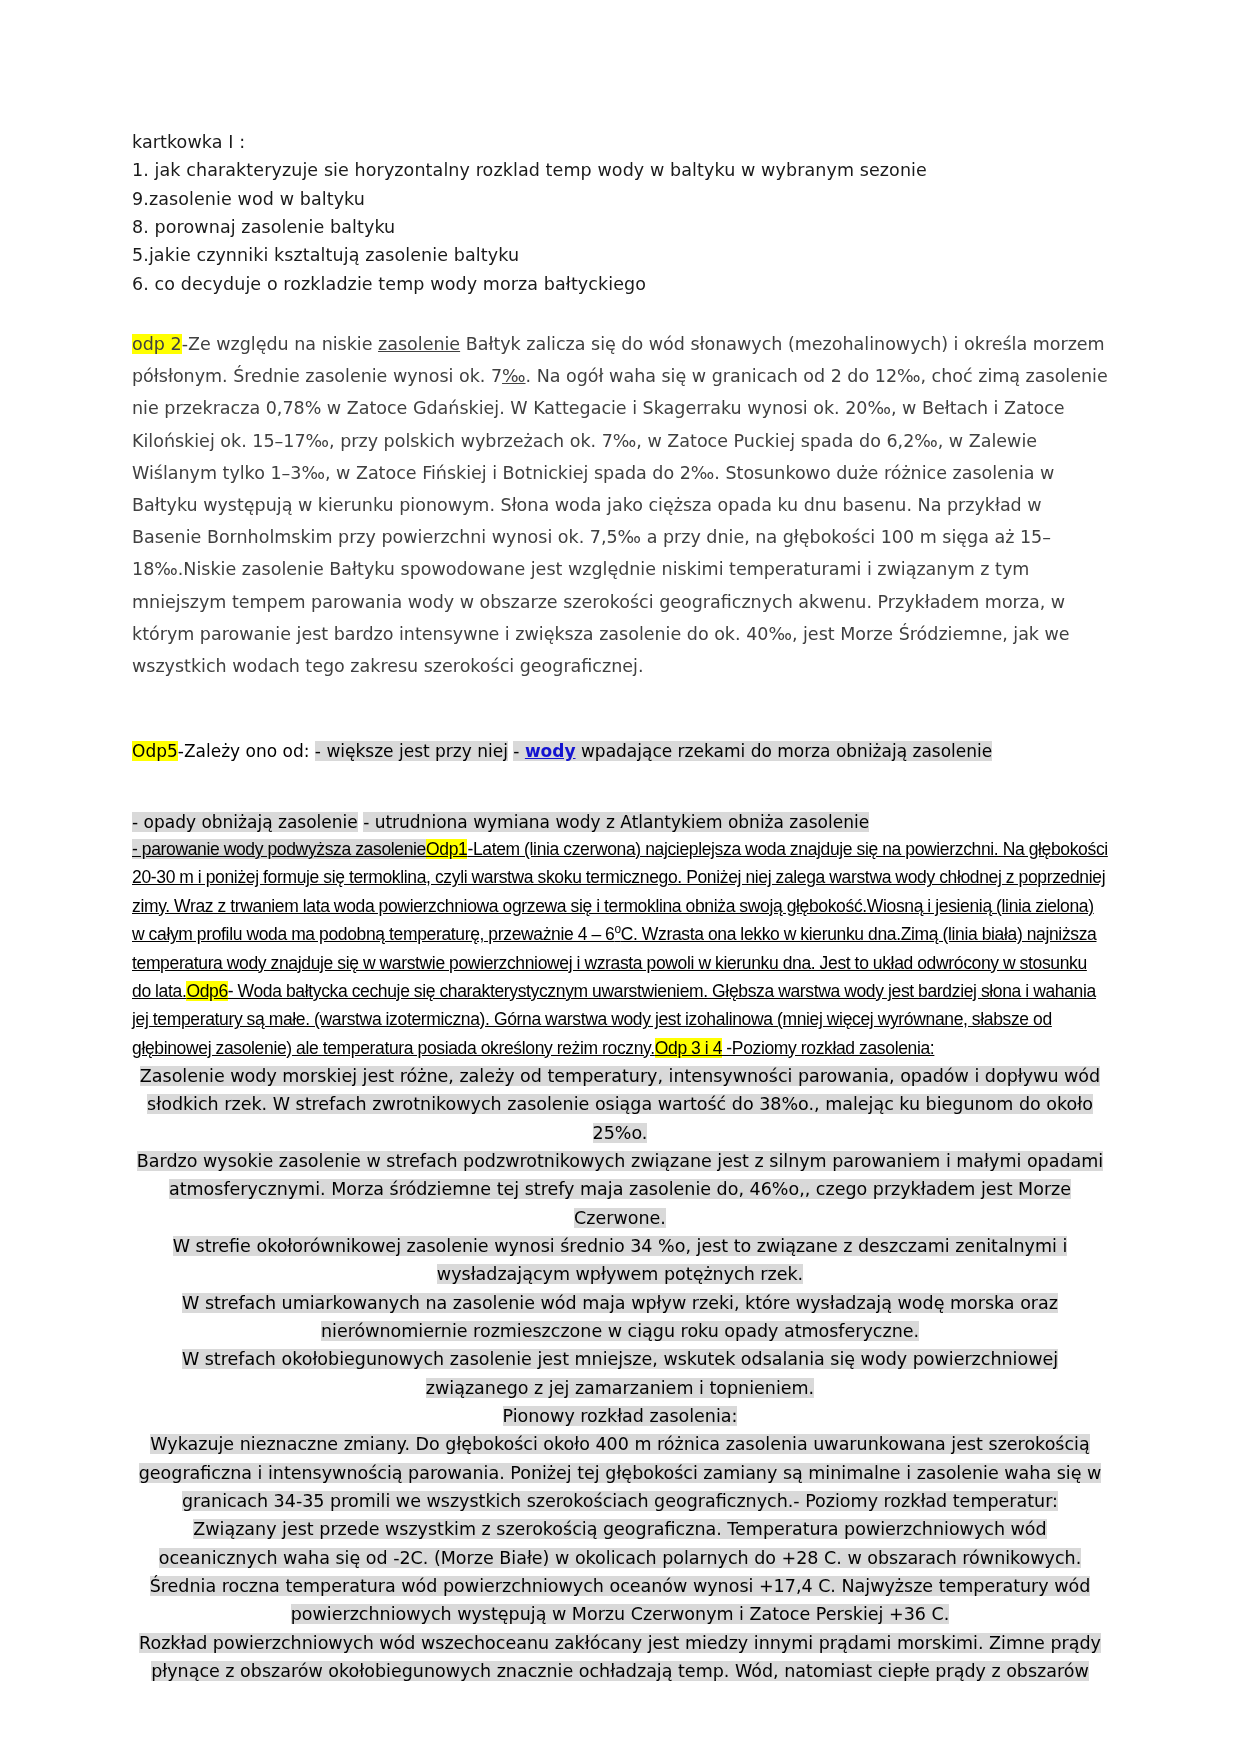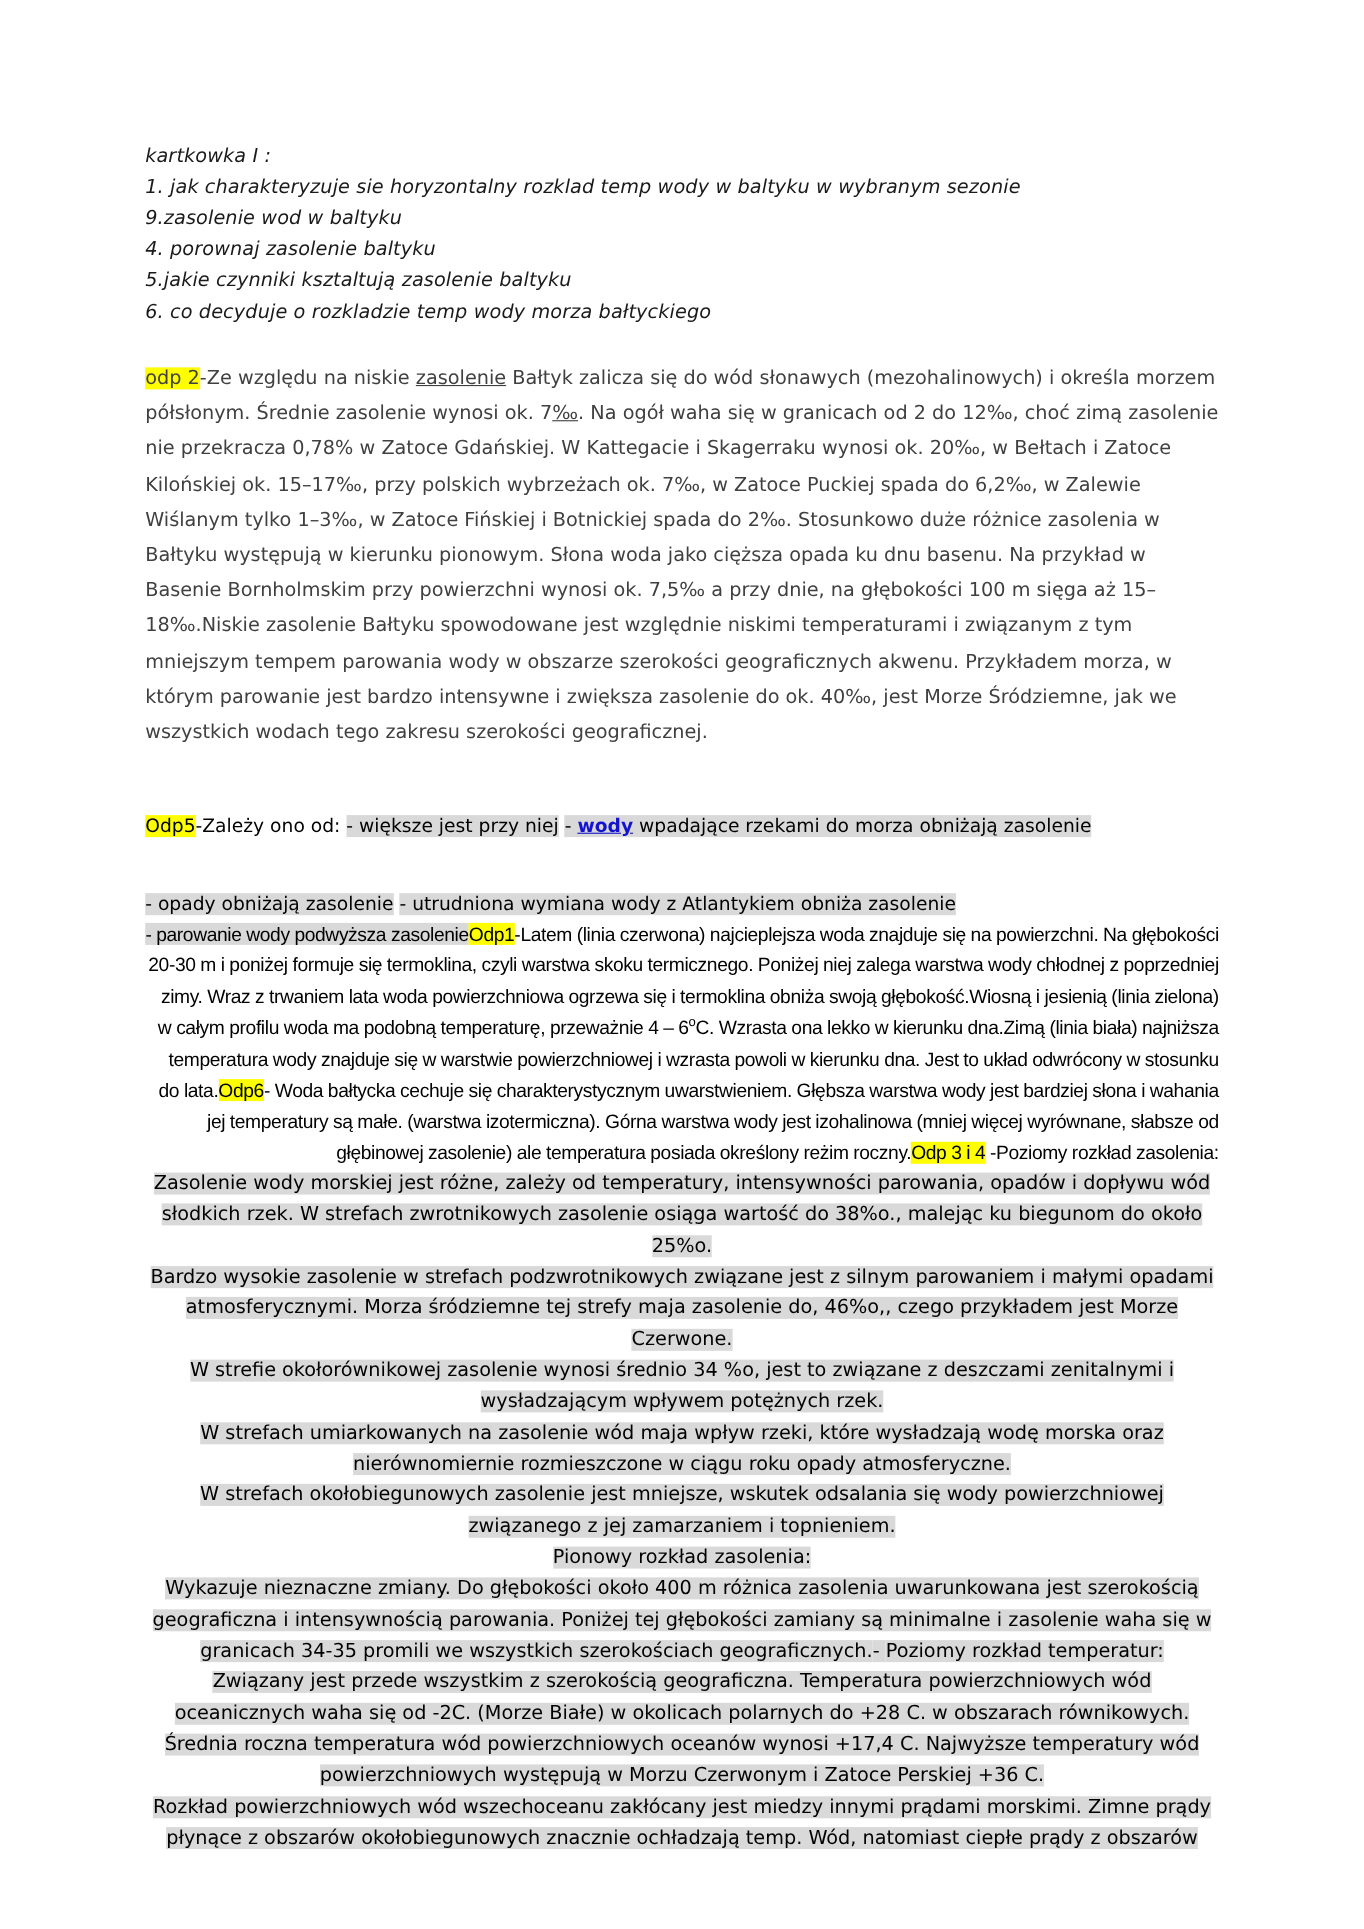--- a/index.html
+++ b/index.html
@@ -22,21 +22,20 @@
   }
   .qblock {
     font-size: 17.5px;
     line-height: 1.62;
     color: #1a1a1a;
     font-family: "DejaVu Sans", sans-serif;
     letter-spacing: 0.1px;
   }
   .qblock div {
     white-space: pre-wrap;
-    font-style: italic;
   }
   .gap-lg { height: 30px; }
   .gap-sm { height: 12px; }
 
   .para-a {
     font-size: 17.5px;
     line-height: 1.84;
     color: #404040;
     text-align: left;
   }
@@ -60,21 +59,22 @@
     display: block;
     margin-top: 45px;
   }
   .cond-text {
     display: block;
     font-family: "Liberation Sans", sans-serif;
     font-size: 17.5px;
     line-height: 1.62;
     letter-spacing: -0.35px;
     word-spacing: -0.2px;
-    text-align: right;
+    text-align: left;
+    text-decoration: underline;
   }
   .grey-para {
     background: transparent;
     font-size: 17.5px;
     line-height: 1.62;
     text-align: center;
   }
   .grey-para span {
     background: #d9d9d9;
     box-decoration-break: clone;
@@ -89,21 +89,21 @@
 </style>
 </head>
 <body>
 
 <div class="page">
 
   <div class="qblock">
     <div>kartkowka I :</div>
     <div>1. jak charakteryzuje sie horyzontalny rozklad temp wody w baltyku w wybranym sezonie</div>
     <div>9.zasolenie wod w baltyku</div>
-    <div>4. porownaj zasolenie baltyku</div>
+    <div>8. porownaj zasolenie baltyku</div>
     <div>5.jakie czynniki ksztaltują zasolenie baltyku</div>
     <div>6. co decyduje o rozkladzie temp wody morza bałtyckiego</div>
   </div>
 
   <div class="gap-lg"></div>
 
   <div class="para-a"><span class="segY">odp 2</span><span>-Ze względu na niskie </span><span class="u-link">zasolenie</span><span> Bałtyk zalicza się do wód słonawych (mezohalinowych) i określa morzem półsłonym. Średnie zasolenie wynosi ok. 7</span><span class="u-link">‰</span><span>. Na ogół waha się w granicach od 2 do 12‰, choć zimą zasolenie nie przekracza 0,78% w Zatoce Gdańskiej. W Kattegacie i Skagerraku wynosi ok. 20‰, w Bełtach i Zatoce Kilońskiej ok. 15–17‰, przy polskich wybrzeżach ok. 7‰, w Zatoce Puckiej spada do 6,2‰, w Zalewie Wiślanym tylko 1–3‰, w Zatoce Fińskiej i Botnickiej spada do 2‰. Stosunkowo duże różnice zasolenia w Bałtyku występują w kierunku pionowym. Słona woda jako cięższa opada ku dnu basenu. Na przykład w Basenie Bornholmskim przy powierzchni wynosi ok. 7,5‰ a przy dnie, na głębokości 100 m sięga aż 15–18‰.Niskie zasolenie Bałtyku spowodowane jest względnie niskimi temperaturami i związanym z tym mniejszym tempem parowania wody w obszarze szerokości geograficznych akwenu. Przykładem morza, w którym parowanie jest bardzo intensywne i zwiększa zasolenie do ok. 40‰, jest Morze Śródziemne, jak we wszystkich wodach tego zakresu szerokości geograficznej.</span></div>
 
   <div class="gap-sm"></div>
 

